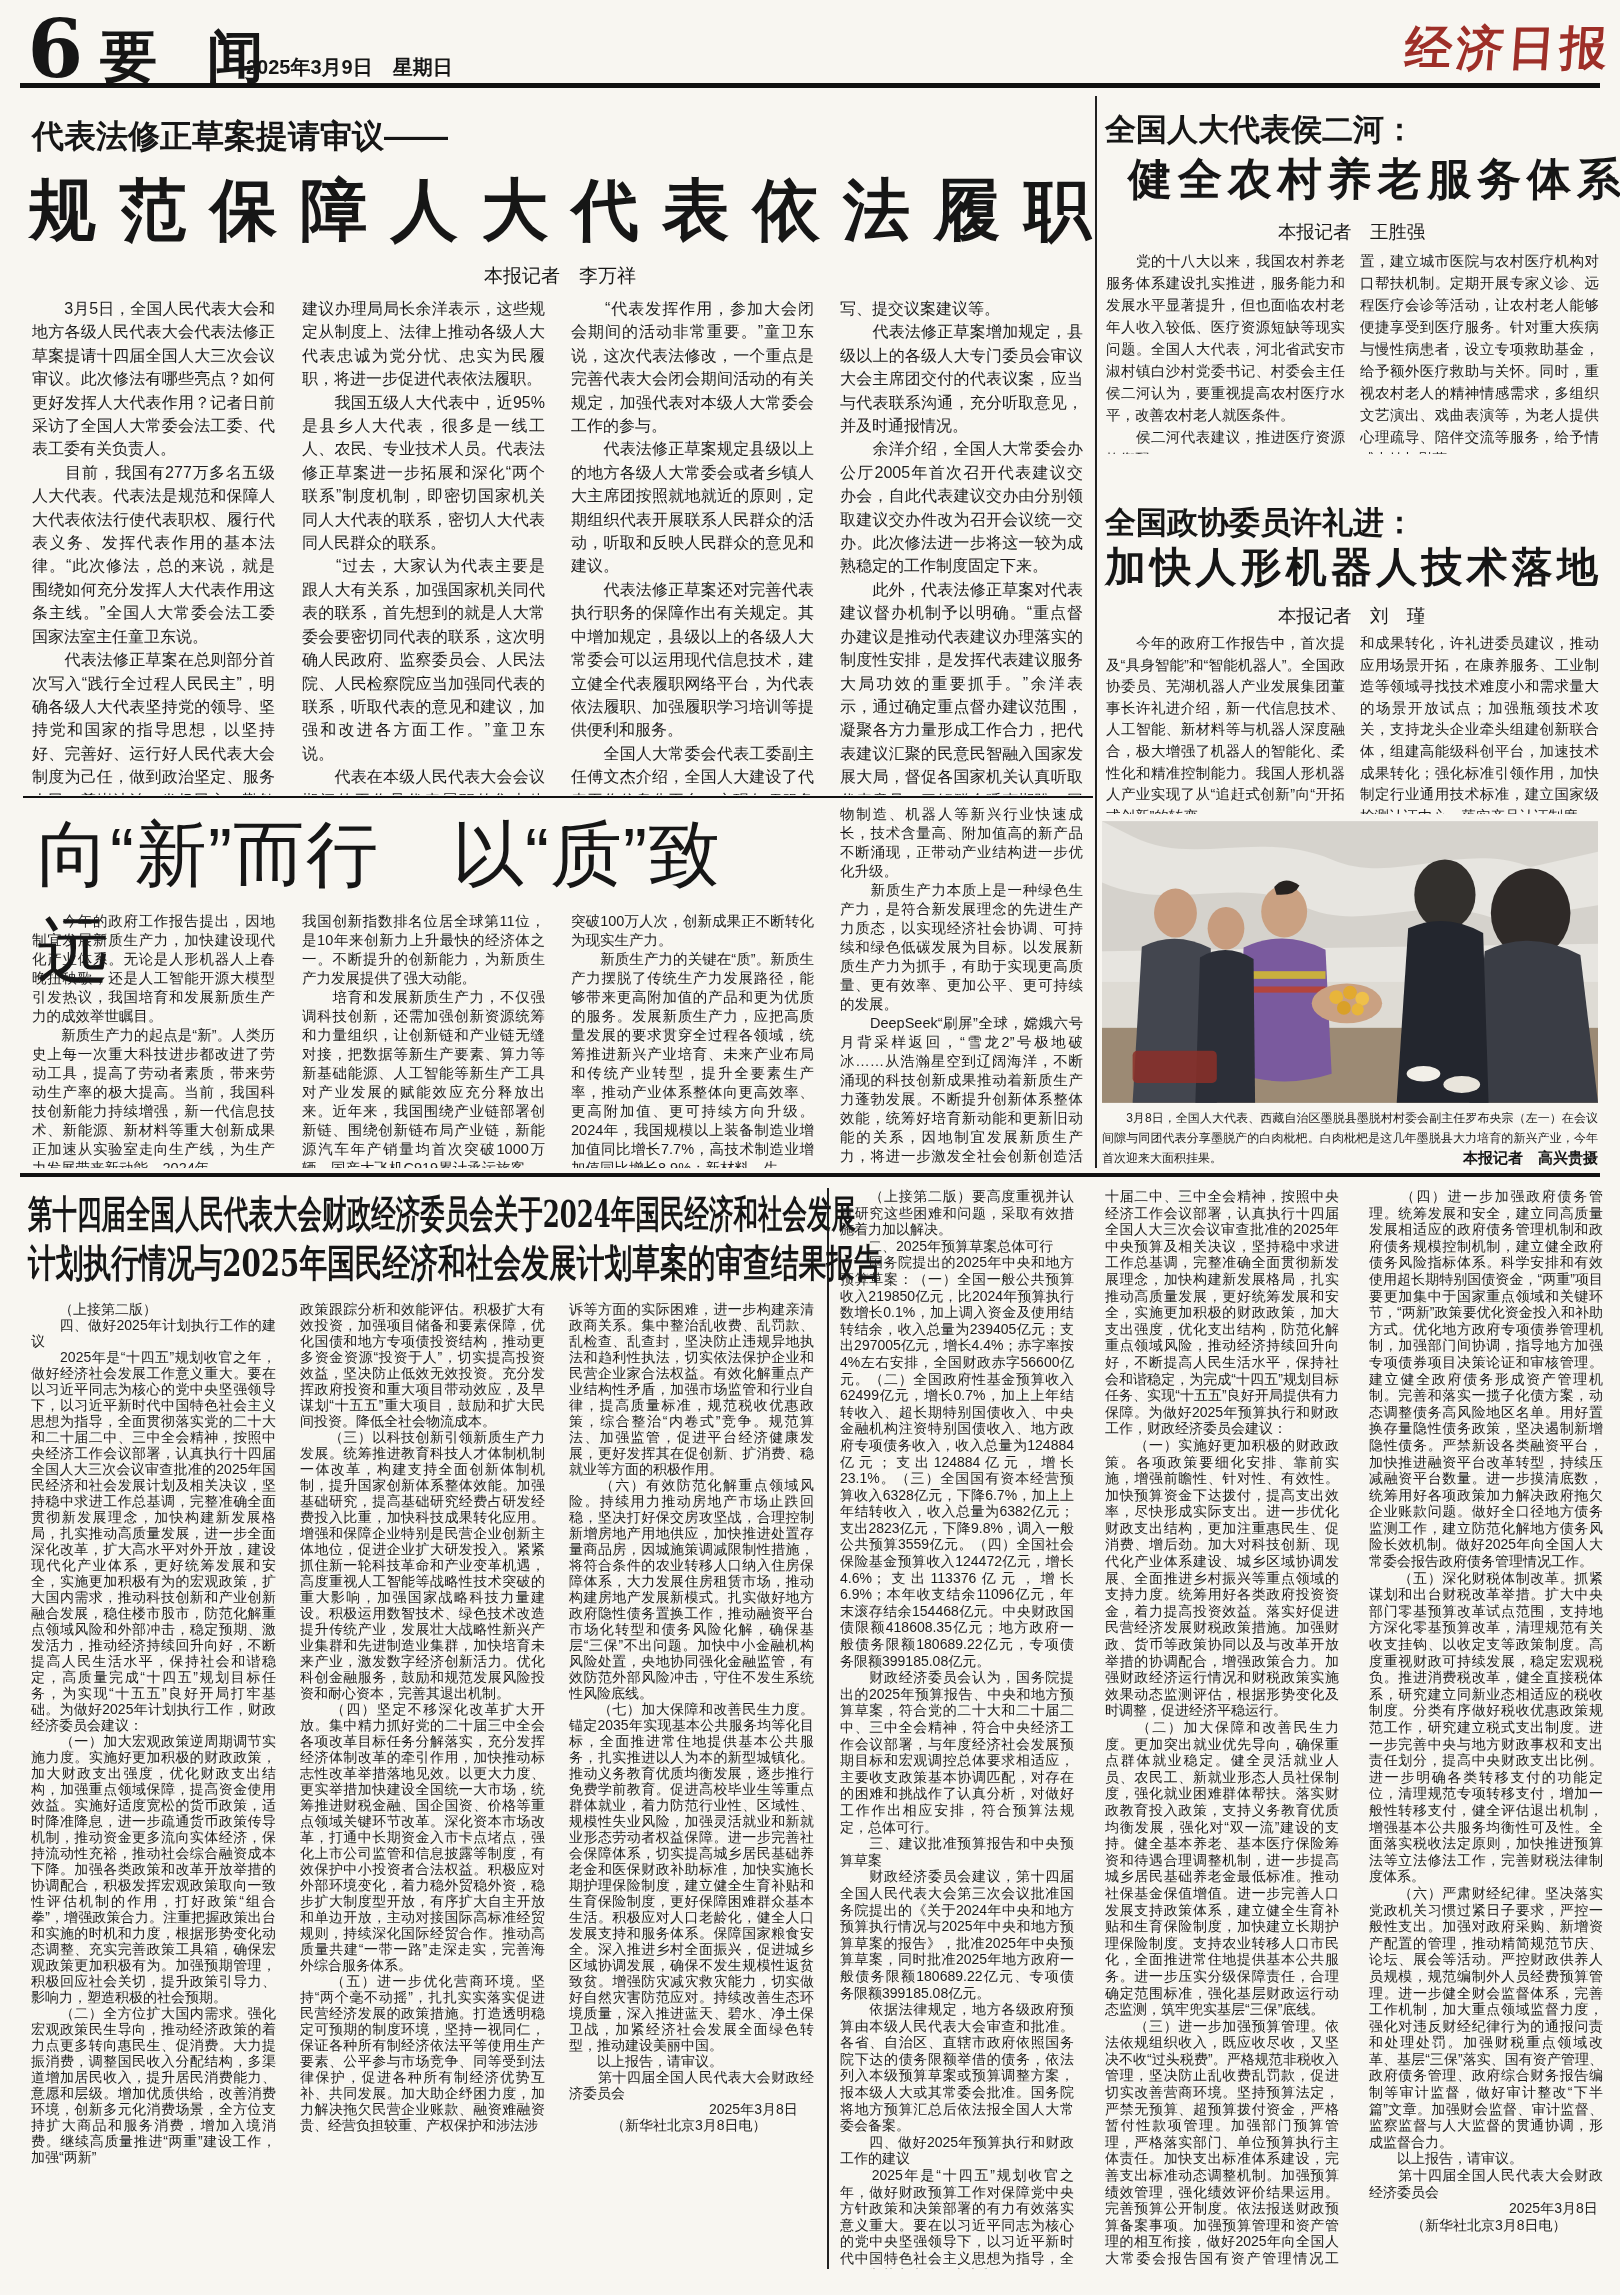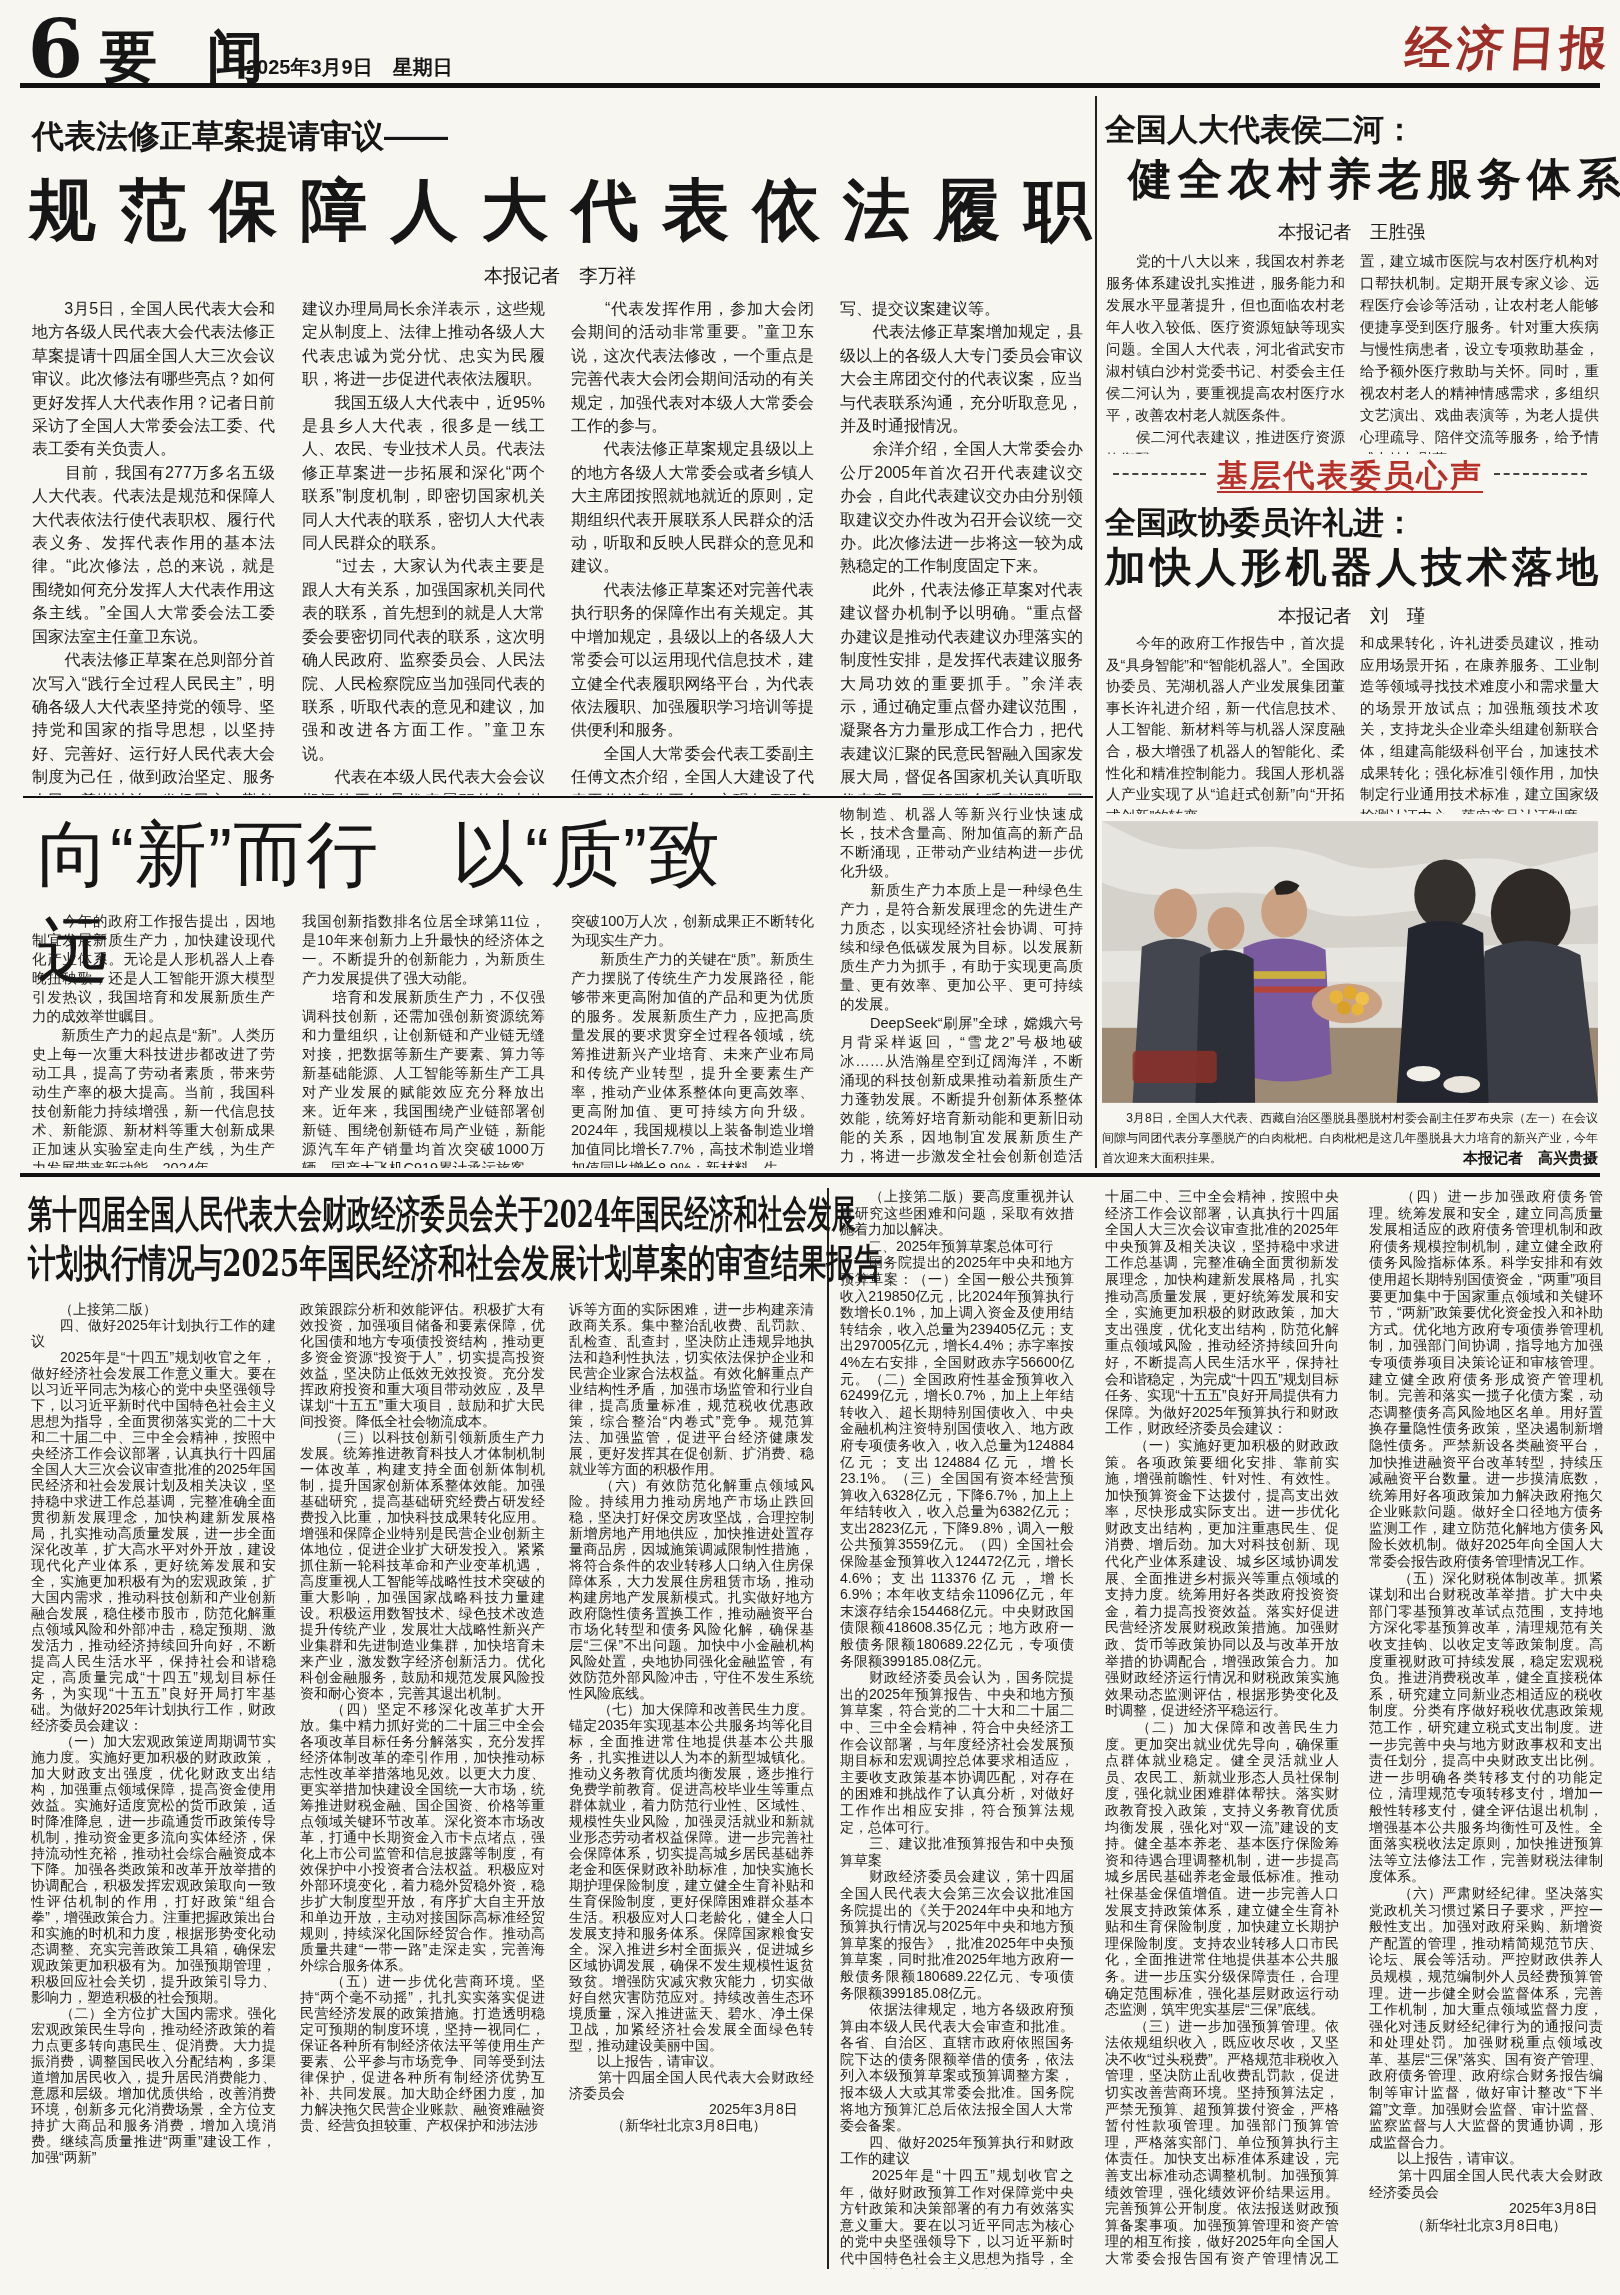--- a/index.html
+++ b/index.html
@@ -56,25 +56,20 @@
 　　余洋介绍，全国人大常委会办公厅2005年首次召开代表建议交办会，自此代表建议交办由分别领取建议交办件改为召开会议统一交办。此次修法进一步将这一较为成熟稳定的工作制度固定下来。
 　　此外，代表法修正草案对代表建议督办机制予以明确。“重点督办建议是推动代表建议办理落实的制度性安排，是发挥代表建议服务大局功效的重要抓手。”余洋表示，通过确定重点督办建议范围，凝聚各方力量形成工作合力，把代表建议汇聚的民意民智融入国家发展大局，督促各国家机关认真听取代表意见、了解群众呼声期盼、回应人民群众对美好生活的向往。</div>
 
   <div class="abs kicker serifed" style="left:1105px;top:109px;font-size:31px;">全国人大代表侯二河：</div>
   <div class="abs jlast serifed" style="left:1105px;top:150px;width:493px;font-size:44px;font-weight:bold;margin-left:23px;">健全农村养老服务体系</div>
   <div class="abs byline" style="left:1105px;top:219px;width:493px;font-size:18.4px;">本报记者　王胜强</div>
   <div class="jcol hou-col" style="left:1106px;">　　党的十八大以来，我国农村养老服务体系建设扎实推进，服务能力和发展水平显著提升，但也面临农村老年人收入较低、医疗资源短缺等现实问题。全国人大代表，河北省武安市淑村镇白沙村党委书记、村委会主任侯二河认为，要重视提高农村医疗水平，改善农村老人就医条件。
 　　侯二河代表建议，推进医疗资源均衡配</div>
   <div class="jcol hou-col" style="left:1360px;">置，建立城市医院与农村医疗机构对口帮扶机制。定期开展专家义诊、远程医疗会诊等活动，让农村老人能够便捷享受到医疗服务。针对重大疾病与慢性病患者，设立专项救助基金，给予额外医疗救助与关怀。同时，重视农村老人的精神情感需求，多组织文艺演出、戏曲表演等，为老人提供心理疏导、陪伴交流等服务，给予情感支持与慰藉。</div>
 
-  <div class="abs" style="left:1102px;top:455px;width:496px;height:38px;display:flex;">
-    <div class="banner-dash"></div>
-    <div style="font-size:31px;font-weight:bold;color:#b63129;border-bottom:2.3px solid #b63129;padding-bottom:1.5px;letter-spacing:2.3px;">基层代表委员心声</div>
-    <div class="banner-dash"></div>
-  </div>
 
   <div class="abs kicker serifed" style="left:1105px;top:502px;font-size:31px;">全国政协委员许礼进：</div>
   <div class="abs jlast serifed" style="left:1105px;top:540px;width:493px;font-size:41px;font-weight:bold;">加快人形机器人技术落地</div>
   <div class="abs byline" style="left:1105px;top:603px;width:493px;font-size:18.4px;">本报记者　刘　瑾</div>
   <div class="jcol xu-col" style="left:1106px;">　　今年的政府工作报告中，首次提及“具身智能”和“智能机器人”。全国政协委员、芜湖机器人产业发展集团董事长许礼进介绍，新一代信息技术、人工智能、新材料等与机器人深度融合，极大增强了机器人的智能化、柔性化和精准控制能力。我国人形机器人产业实现了从“追赶式创新”向“开拓式创新”的转变。
 　　为进一步加快人形机器人的技术落地</div>
   <div class="jcol xu-col" style="left:1360px;">和成果转化，许礼进委员建议，推动应用场景开拓，在康养服务、工业制造等领域寻找技术难度小和需求量大的场景开放试点；加强瓶颈技术攻关，支持龙头企业牵头组建创新联合体，组建高能级科创平台，加速技术成果转化；强化标准引领作用，加快制定行业通用技术标准，建立国家级检测认证中心，落实产品认证制度。</div>
 
   <div class="abs" style="left:1102px;top:821px;width:496px;height:282px;overflow:hidden;">
     <svg width="496" height="282" viewBox="0 0 648 368" xmlns="http://www.w3.org/2000/svg">

